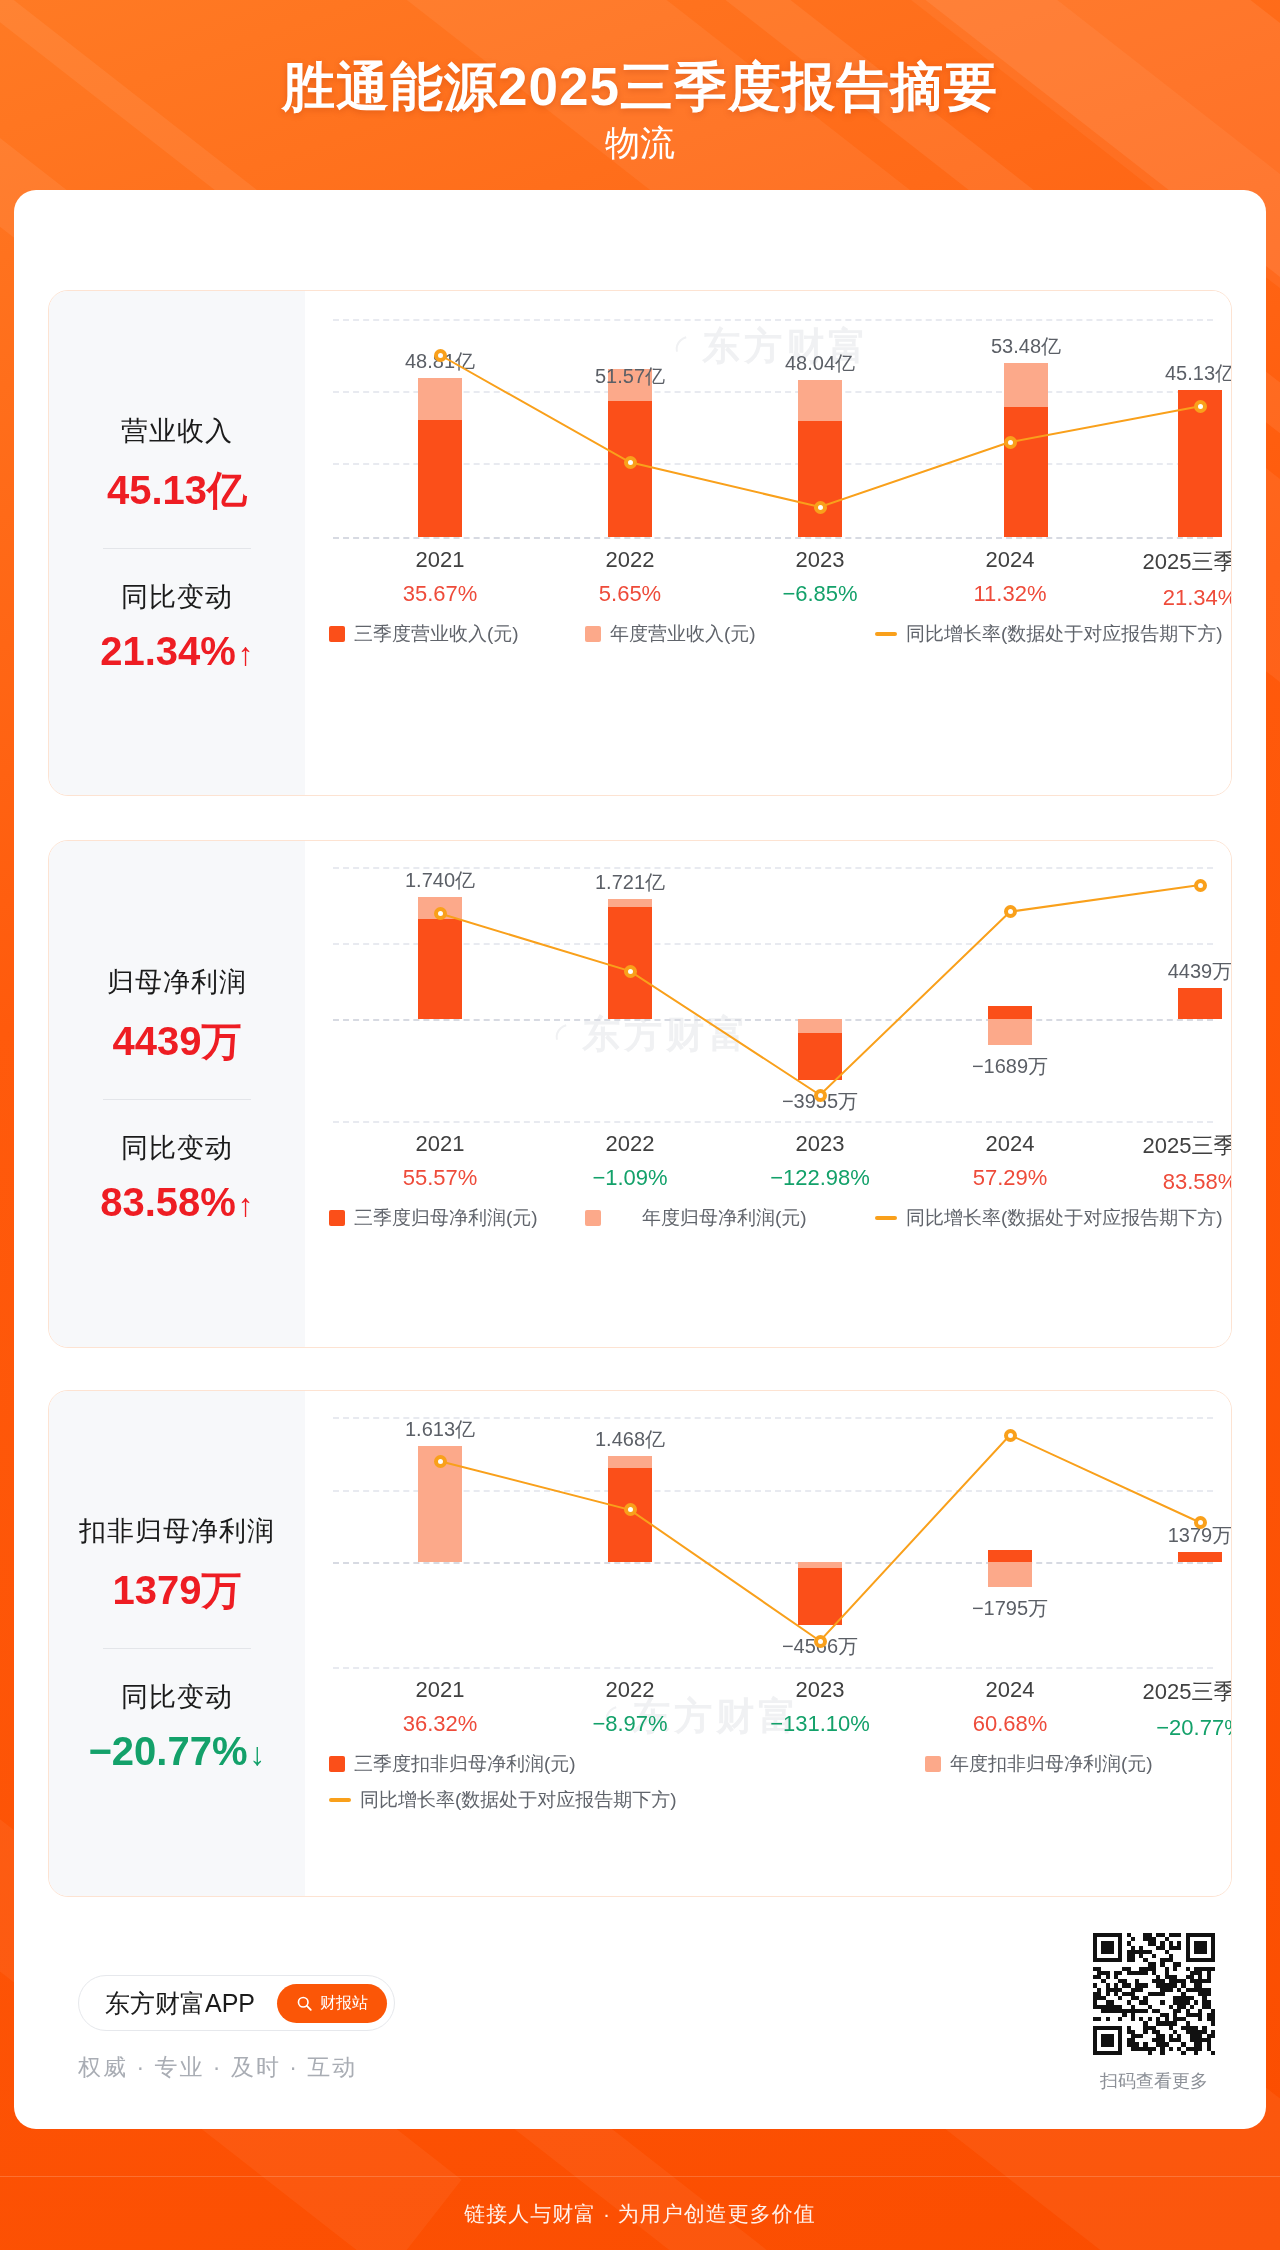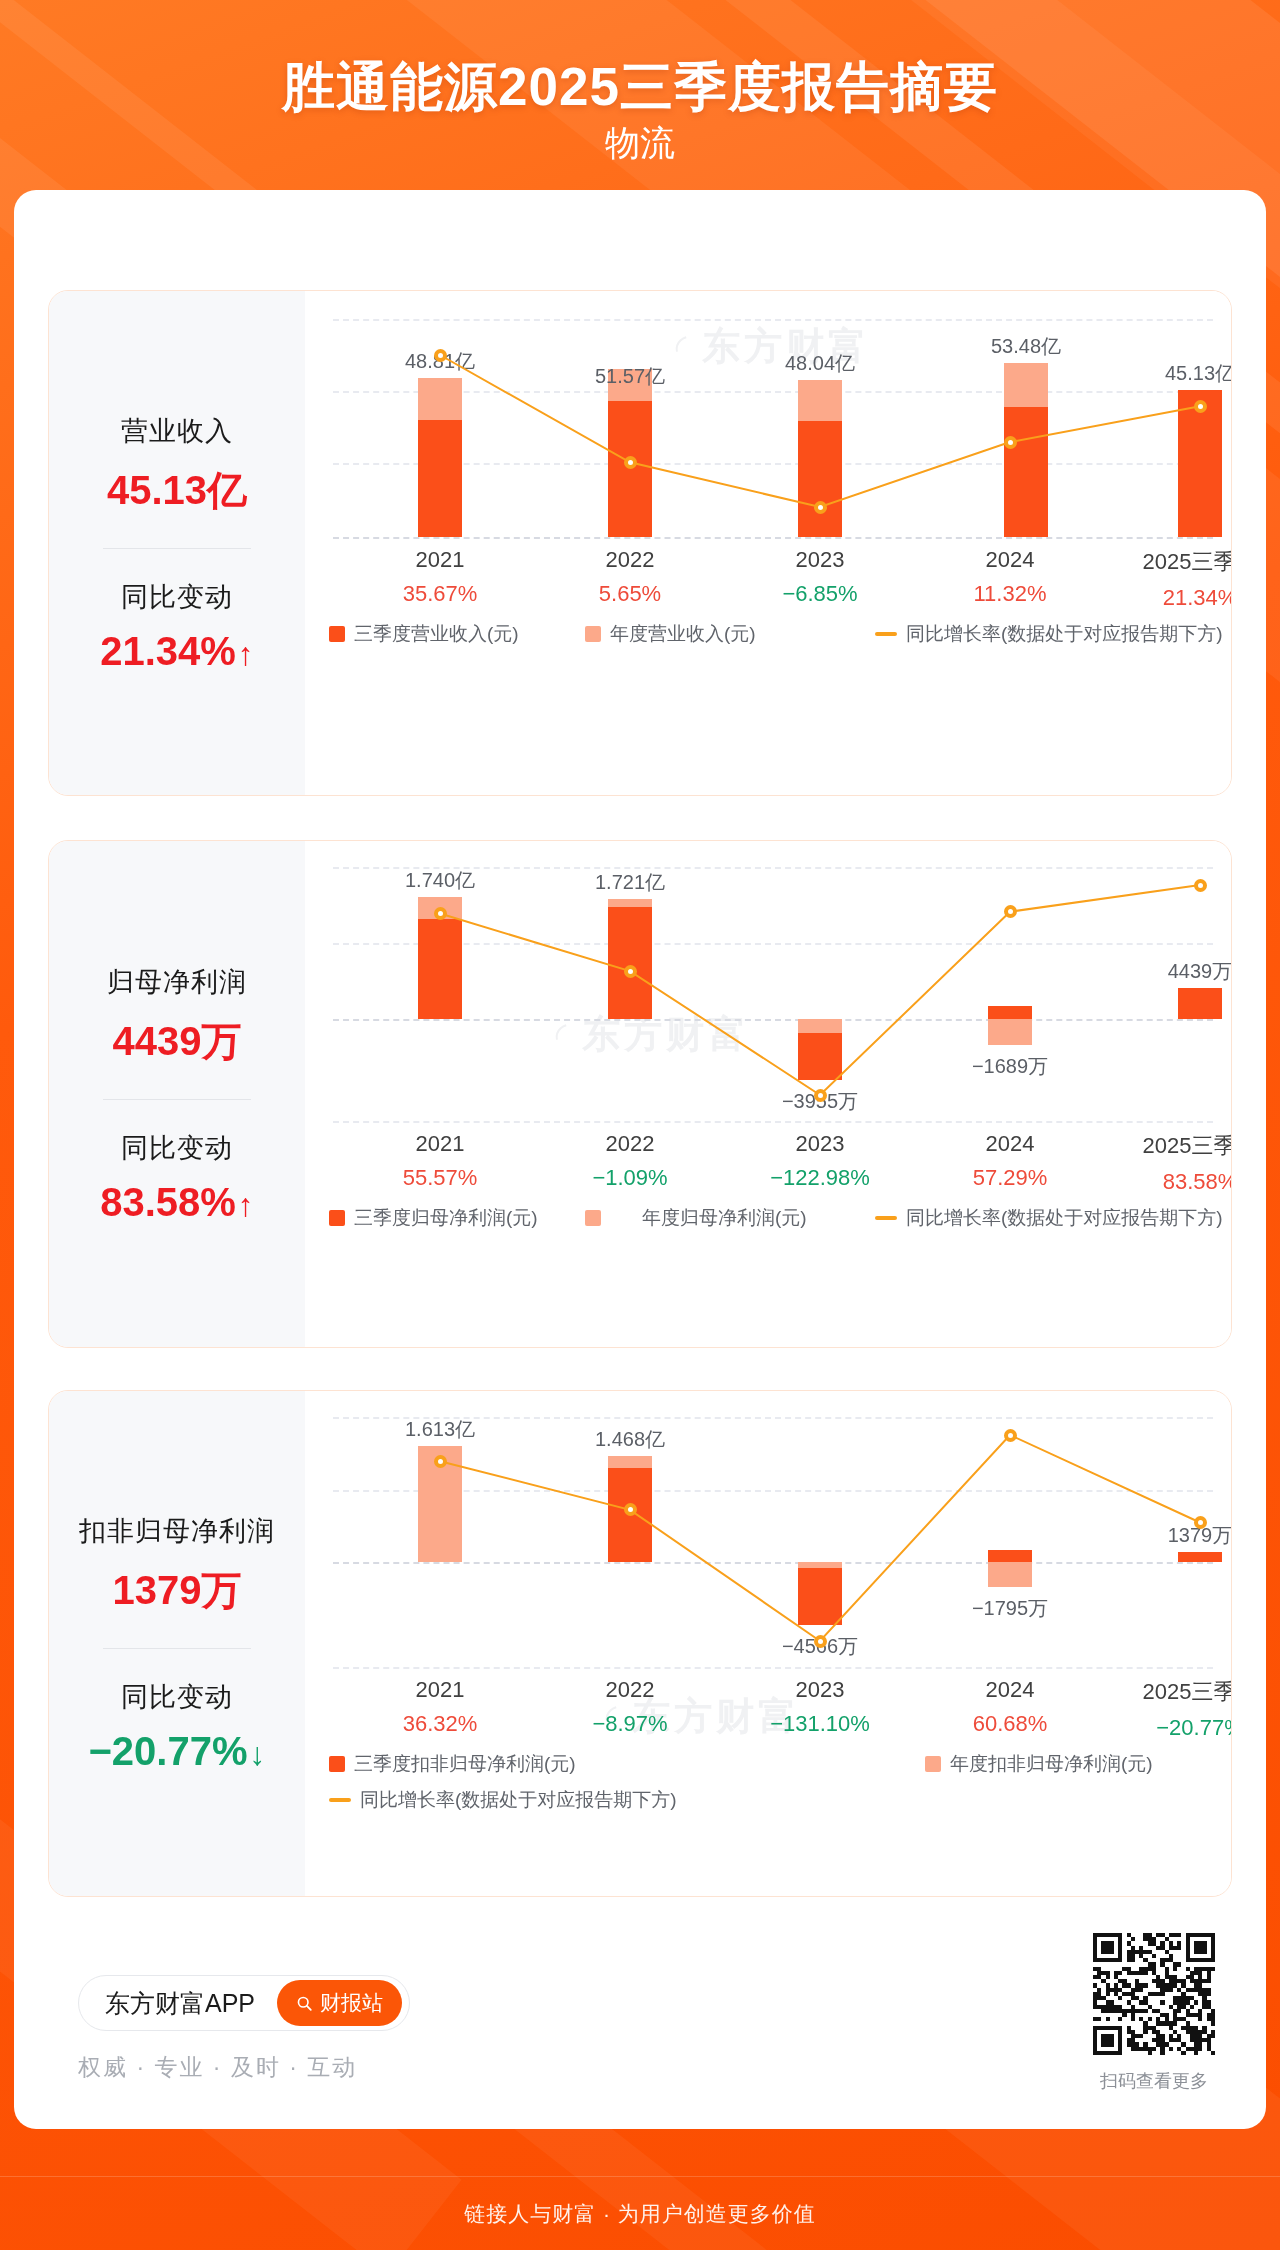--- a/index.html
+++ b/index.html
@@ -124,21 +124,21 @@
   .footer-app {
     position: absolute; left: 78px; top: 1975px;
     height: 56px; padding: 0 7px 0 26px;
     border: 1px solid #e6e8ec; border-radius: 30px;
     display: flex; align-items: center; background: #fff;
   }
   .footer-app .name { font-size: 25px; color: #1b1b1b; margin-right: 22px; }
   .footer-app .pill {
     display: flex; align-items: center; gap: 7px;
     background: #fb5607; color: #fff; border-radius: 24px;
-    font-size: 21px; padding: 9px 19px;
+    font-size: 16px; padding: 9px 19px;
   }
   .footer-tag {
     position: absolute; left: 78px; top: 2052px;
     font-size: 23px; color: #a9adb4; letter-spacing: 2px;
   }
   .qr {
     position: absolute; left: 1093px; top: 1933px;
     width: 122px; height: 122px; background: #ffffff;
   }
   .qr-cap {

